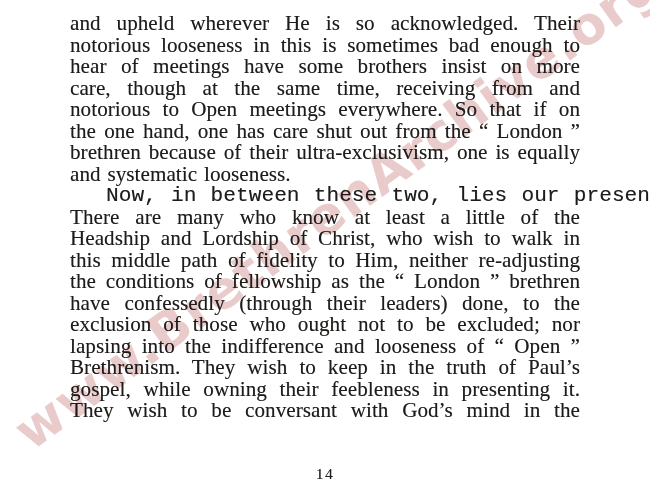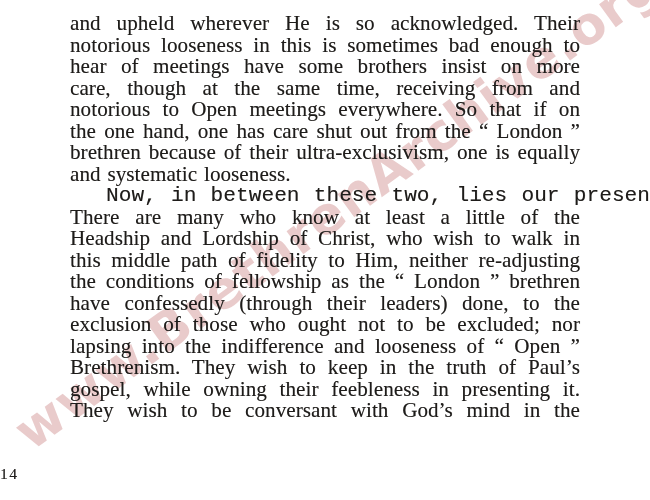--- a/index.html
+++ b/index.html
@@ -41,21 +41,21 @@
   }
   .line.indent {
     text-indent: 36px;
     font-family: Liberation Mono, monospace;
   }
   .page-number {
     position: absolute;
     left: 0;
     top: 465px;
     width: 650px;
-    text-align: left;
+    text-align: center;
     font-size: 15.5px;
     letter-spacing: 1.5px;
     text-shadow: 0.25px 0.25px 0 rgba(30,28,26,0.45);
   }
   .watermark {
     position: absolute;
     left: 40px;
     top: 398px;
     height: 66px;
     line-height: 66px;

